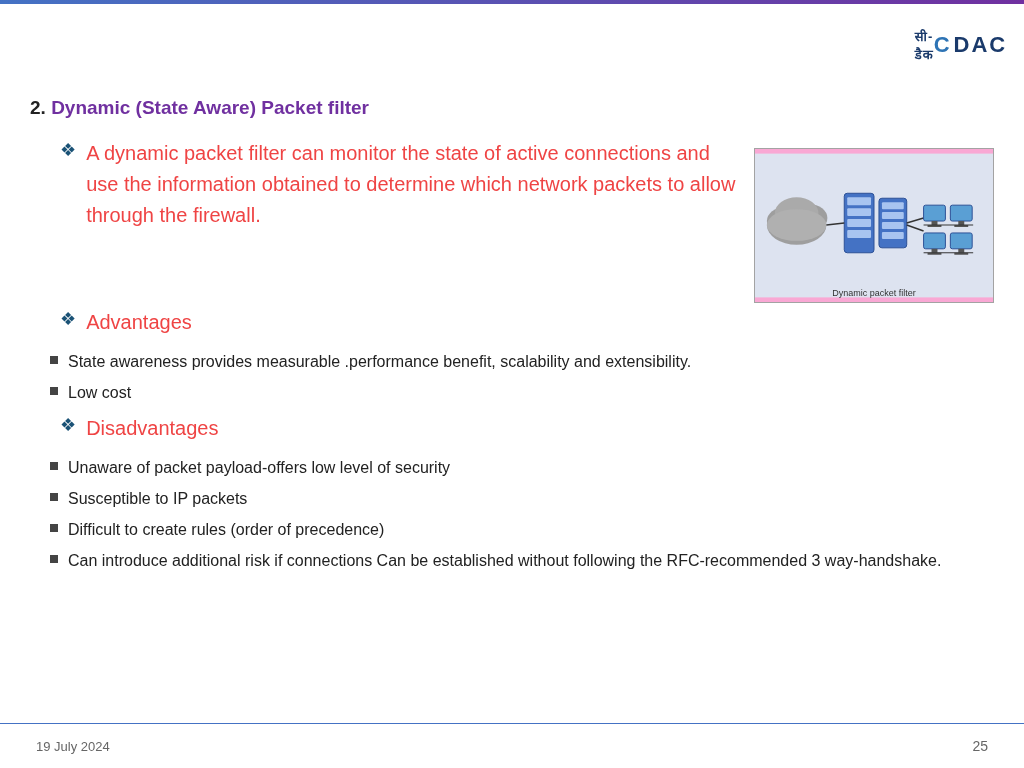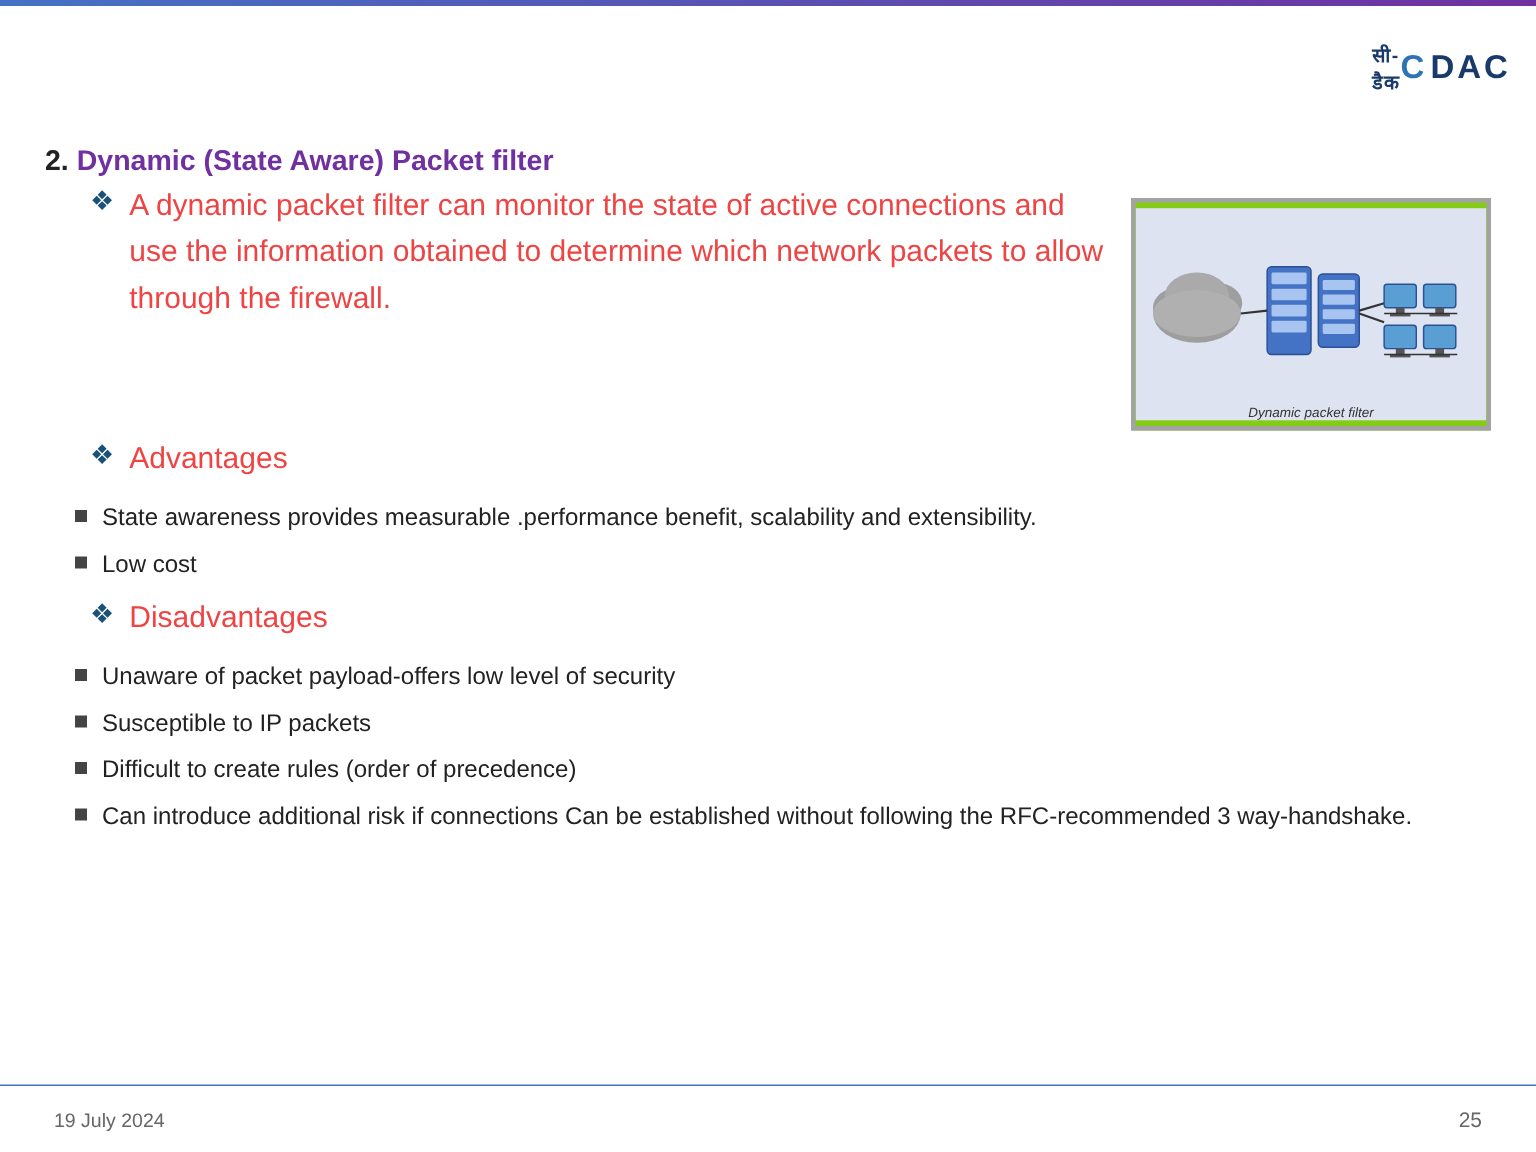--- a/index.html
+++ b/index.html
@@ -89,20 +89,21 @@
       left: 30px;
       right: 30px;
       bottom: 55px;
     }
 
     
     .section-heading {
       font-size: 19px;
       font-weight: bold;
       color: #222;
+      margin-bottom: 16px;
       line-height: 1.4;
     }
 
     .heading-number {
       color: #222;
       font-weight: bold;
     }
 
     .heading-colored {
       color: #7030a0;
@@ -140,27 +141,26 @@
       margin-bottom: 4px;
     }
 
     .text-section {
       flex: 1;
     }
 
     .image-placeholder {
       width: 240px;
       height: 155px;
-      border: 3px solid #a3a3a3;
-      background: #84cc16;
+      border: 1px solid #a3a3a3;
+      background: #f9a8d4;
       flex-shrink: 0;
       position: relative;
       overflow: hidden;
       margin-top: 10px;
-      font-style: italic;
     }
 
     
     .network-diagram {
       width: 100%;
       height: 100%;
     }
 
     .diagram-caption {
       position: absolute;

